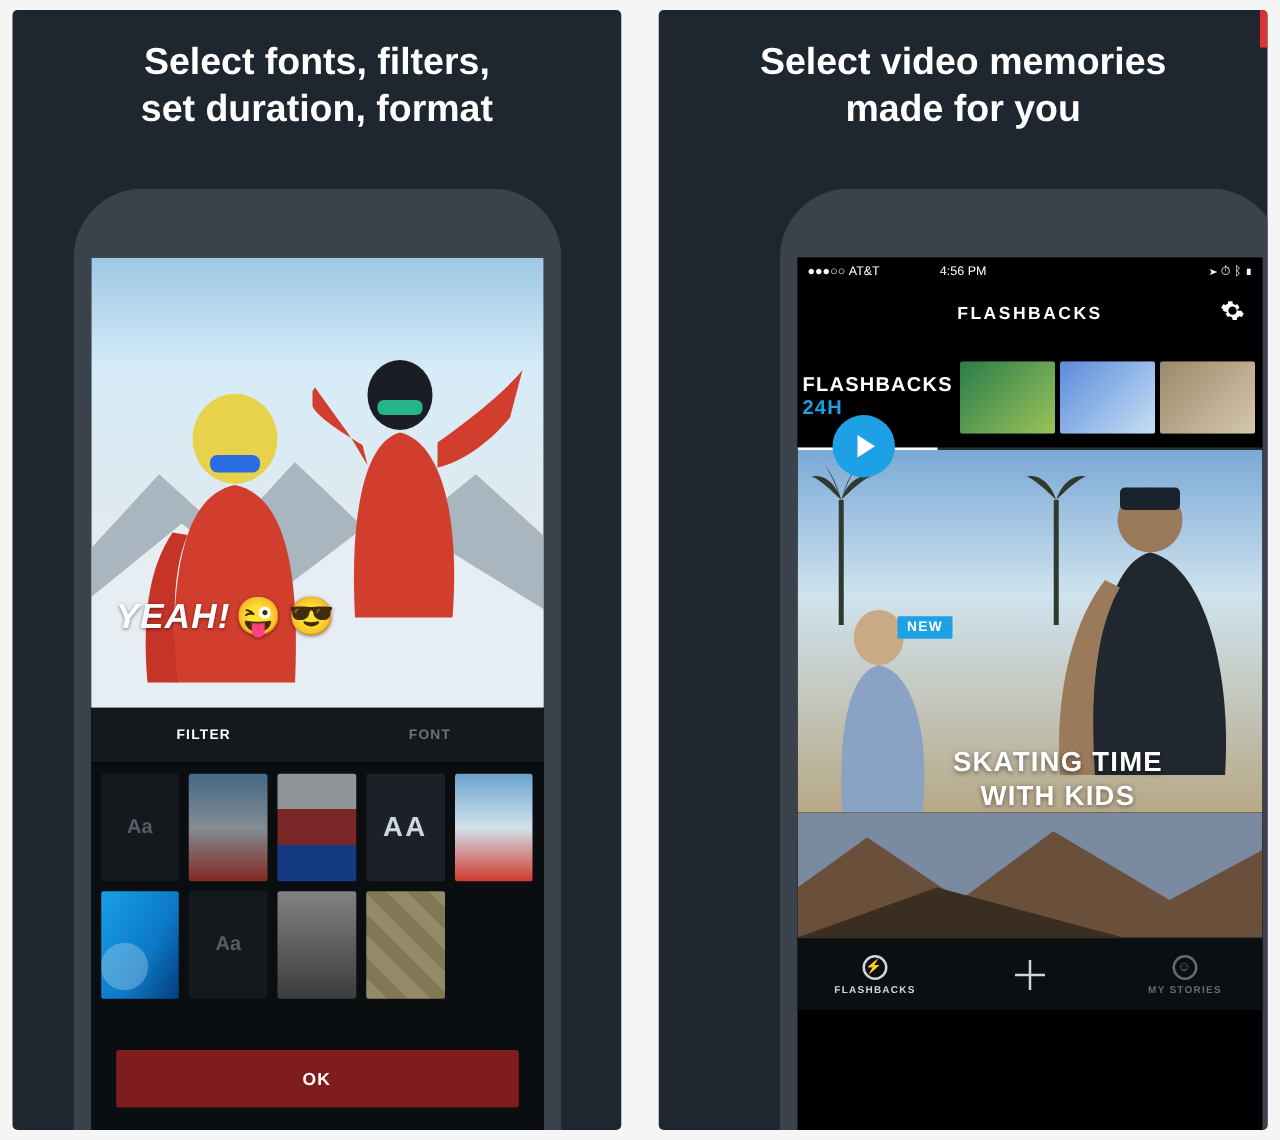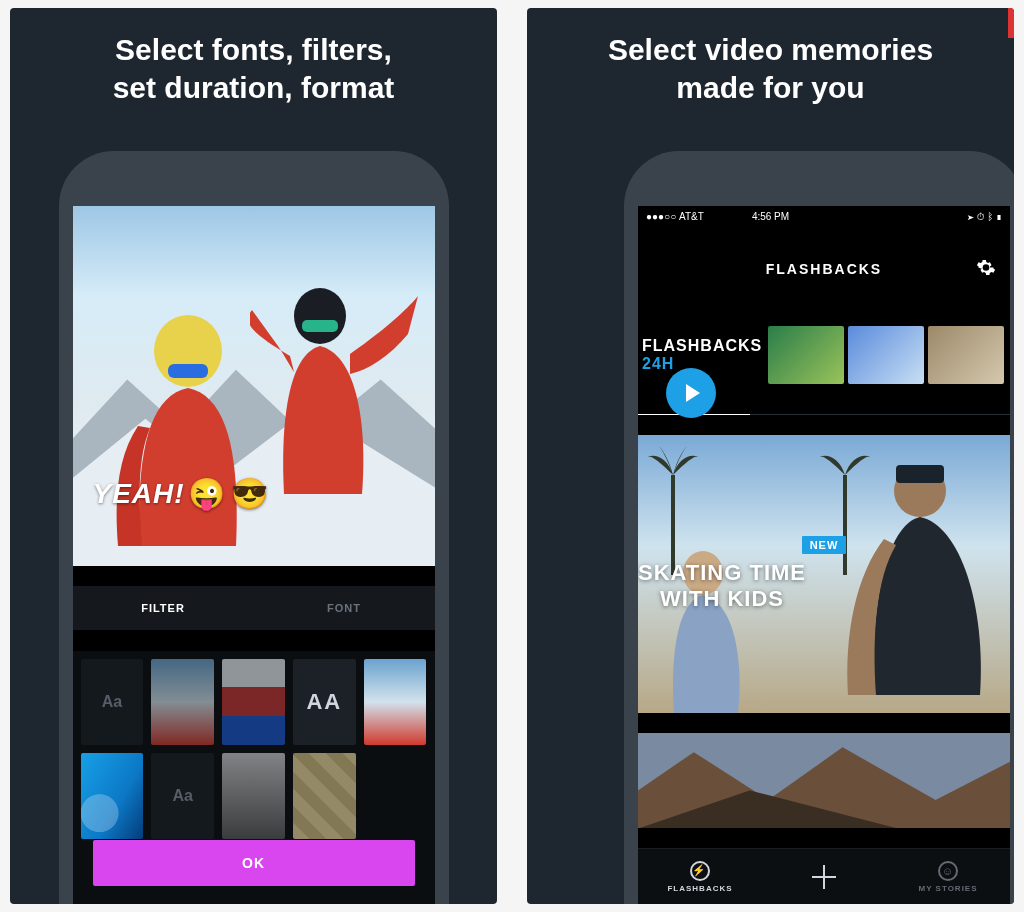--- a/index.html
+++ b/index.html
@@ -47,21 +47,20 @@
     margin-left: auto;
     margin-right: -10px;
     width: 400px;
   }
   .screen {
     background: #000;
     flex: 1;
     display: flex;
     flex-direction: column;
     overflow: hidden;
-    gap: 20px;
   }
 
   
   .preview {
     position: relative;
     width: 100%;
     height: 360px;
     background: linear-gradient(180deg, #9ec7e5 0%, #d6ecf8 25%, #dfeaf0 55%, #f3f6f9 100%);
     overflow: hidden;
   }
@@ -137,21 +136,21 @@
   .thumb.small-aa { font-size: 16px; color: #8892a0; }
   .thumb.photo { background: linear-gradient(180deg,#6aa3cf 0%, #d2e2ec 50%, #cf3a2e 100%); }
   .thumb.wave  { background: linear-gradient(120deg,#17a0e6 0%, #0c78c6 60%, #043c7a 100%); }
   .thumb.wave::after { content:""; position:absolute; inset:0; background: radial-gradient(circle at 30% 70%, rgba(255,255,255,.25) 0 25%, transparent 26%);}
   .thumb.flag  { background: linear-gradient(180deg,#e8eef4 0 33%, #c53635 33% 66%, #1b58d0 66% 100%); }
   .thumb.bw    { background: linear-gradient(180deg,#d0d0d0 0%, #5a5a5a 100%); }
   .thumb.pat   { background: repeating-linear-gradient(45deg,#efdca0 0 12px,#d2bf82 12px 24px); }
   .ok-bar {
     position: absolute;
     left: 20px; right: 20px; bottom: 18px;
-    background: #d946ef;
+    background: #7f1d1d;
     color: #fff;
     text-align: center;
     padding: 15px 0;
     font-size: 14px;
     font-weight: 700;
     letter-spacing: 1px;
     border-radius: 2px;
   }
 
   
@@ -226,23 +225,23 @@
     margin: 0 0 0 0;
     position: relative;
   }
   .progress::before{content:"";position:absolute;left:0;width:30%;height:100%;background:#fff;}
   .story-card {
     position: relative;
     height: 290px;
     background: linear-gradient(180deg,#7aa9d6 0%, #cfe3ee 40%, #b7a887 100%);
     overflow:hidden;
     display:flex;
-    flex-direction:column;
+    flex-direction:row;
     justify-content:center;
-    align-items:flex-start;
+    align-items:flex-end;
     color:#fff;
   }
   .palm{position:absolute;top:10px;width:50px;height:130px;}
   .palm.l{left:10px;}
   .palm.r{right:140px;}
   .guy{position:absolute;right:20px;top:20px;width:160px;height:240px;}
   .kid{position:absolute;left:10px;bottom:0;width:120px;height:170px;}
   .new-badge{
     background:#1ea0e6;color:#fff;font-size:11px;font-weight:800;
     padding:3px 8px;letter-spacing:1px;border-radius:1px;margin-bottom:6px;

